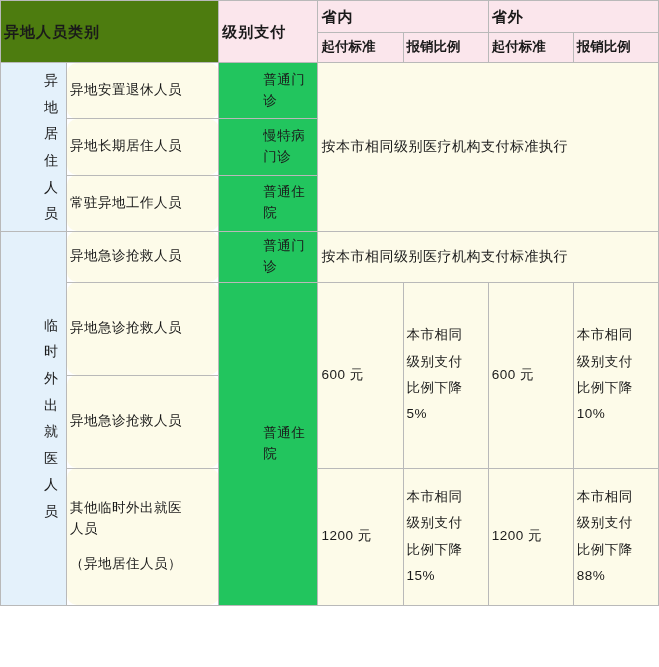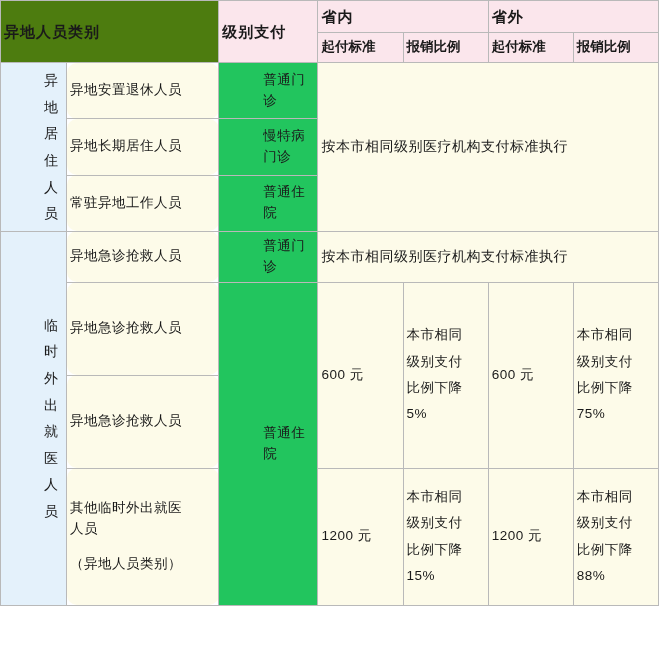--- a/index.html
+++ b/index.html
@@ -120,36 +120,36 @@
             <span>比例下降</span>
             <span>5%</span>
           </span>
         </td>
         <td class="val-cell" rowspan="2">600 元</td>
         <td class="val-cell multi" rowspan="2">
           <span class="vert-stack">
             <span>本市相同</span>
             <span>级别支付</span>
             <span>比例下降</span>
-            <span>75%</span>
+            <span>10%</span>
           </span>
         </td>
       </tr>
 
       <tr>
         <td class="person-cell" style="height:84px">异地急诊抢救人员</td>
       </tr>
 
       <tr>
         <td class="person-cell" style="height:128px">
           <span class="vert-stack">
             <span>其他临时外出就医</span>
             <span>人员</span>
             <span style="display:block;height:14px"></span>
-            <span>（异地人员类别）</span>
+            <span>（异地居住人员）</span>
           </span>
         </td>
         <td class="val-cell">1200 元</td>
         <td class="val-cell multi">
           <span class="vert-stack">
             <span>本市相同</span>
             <span>级别支付</span>
             <span>比例下降</span>
             <span>15%</span>
           </span>

